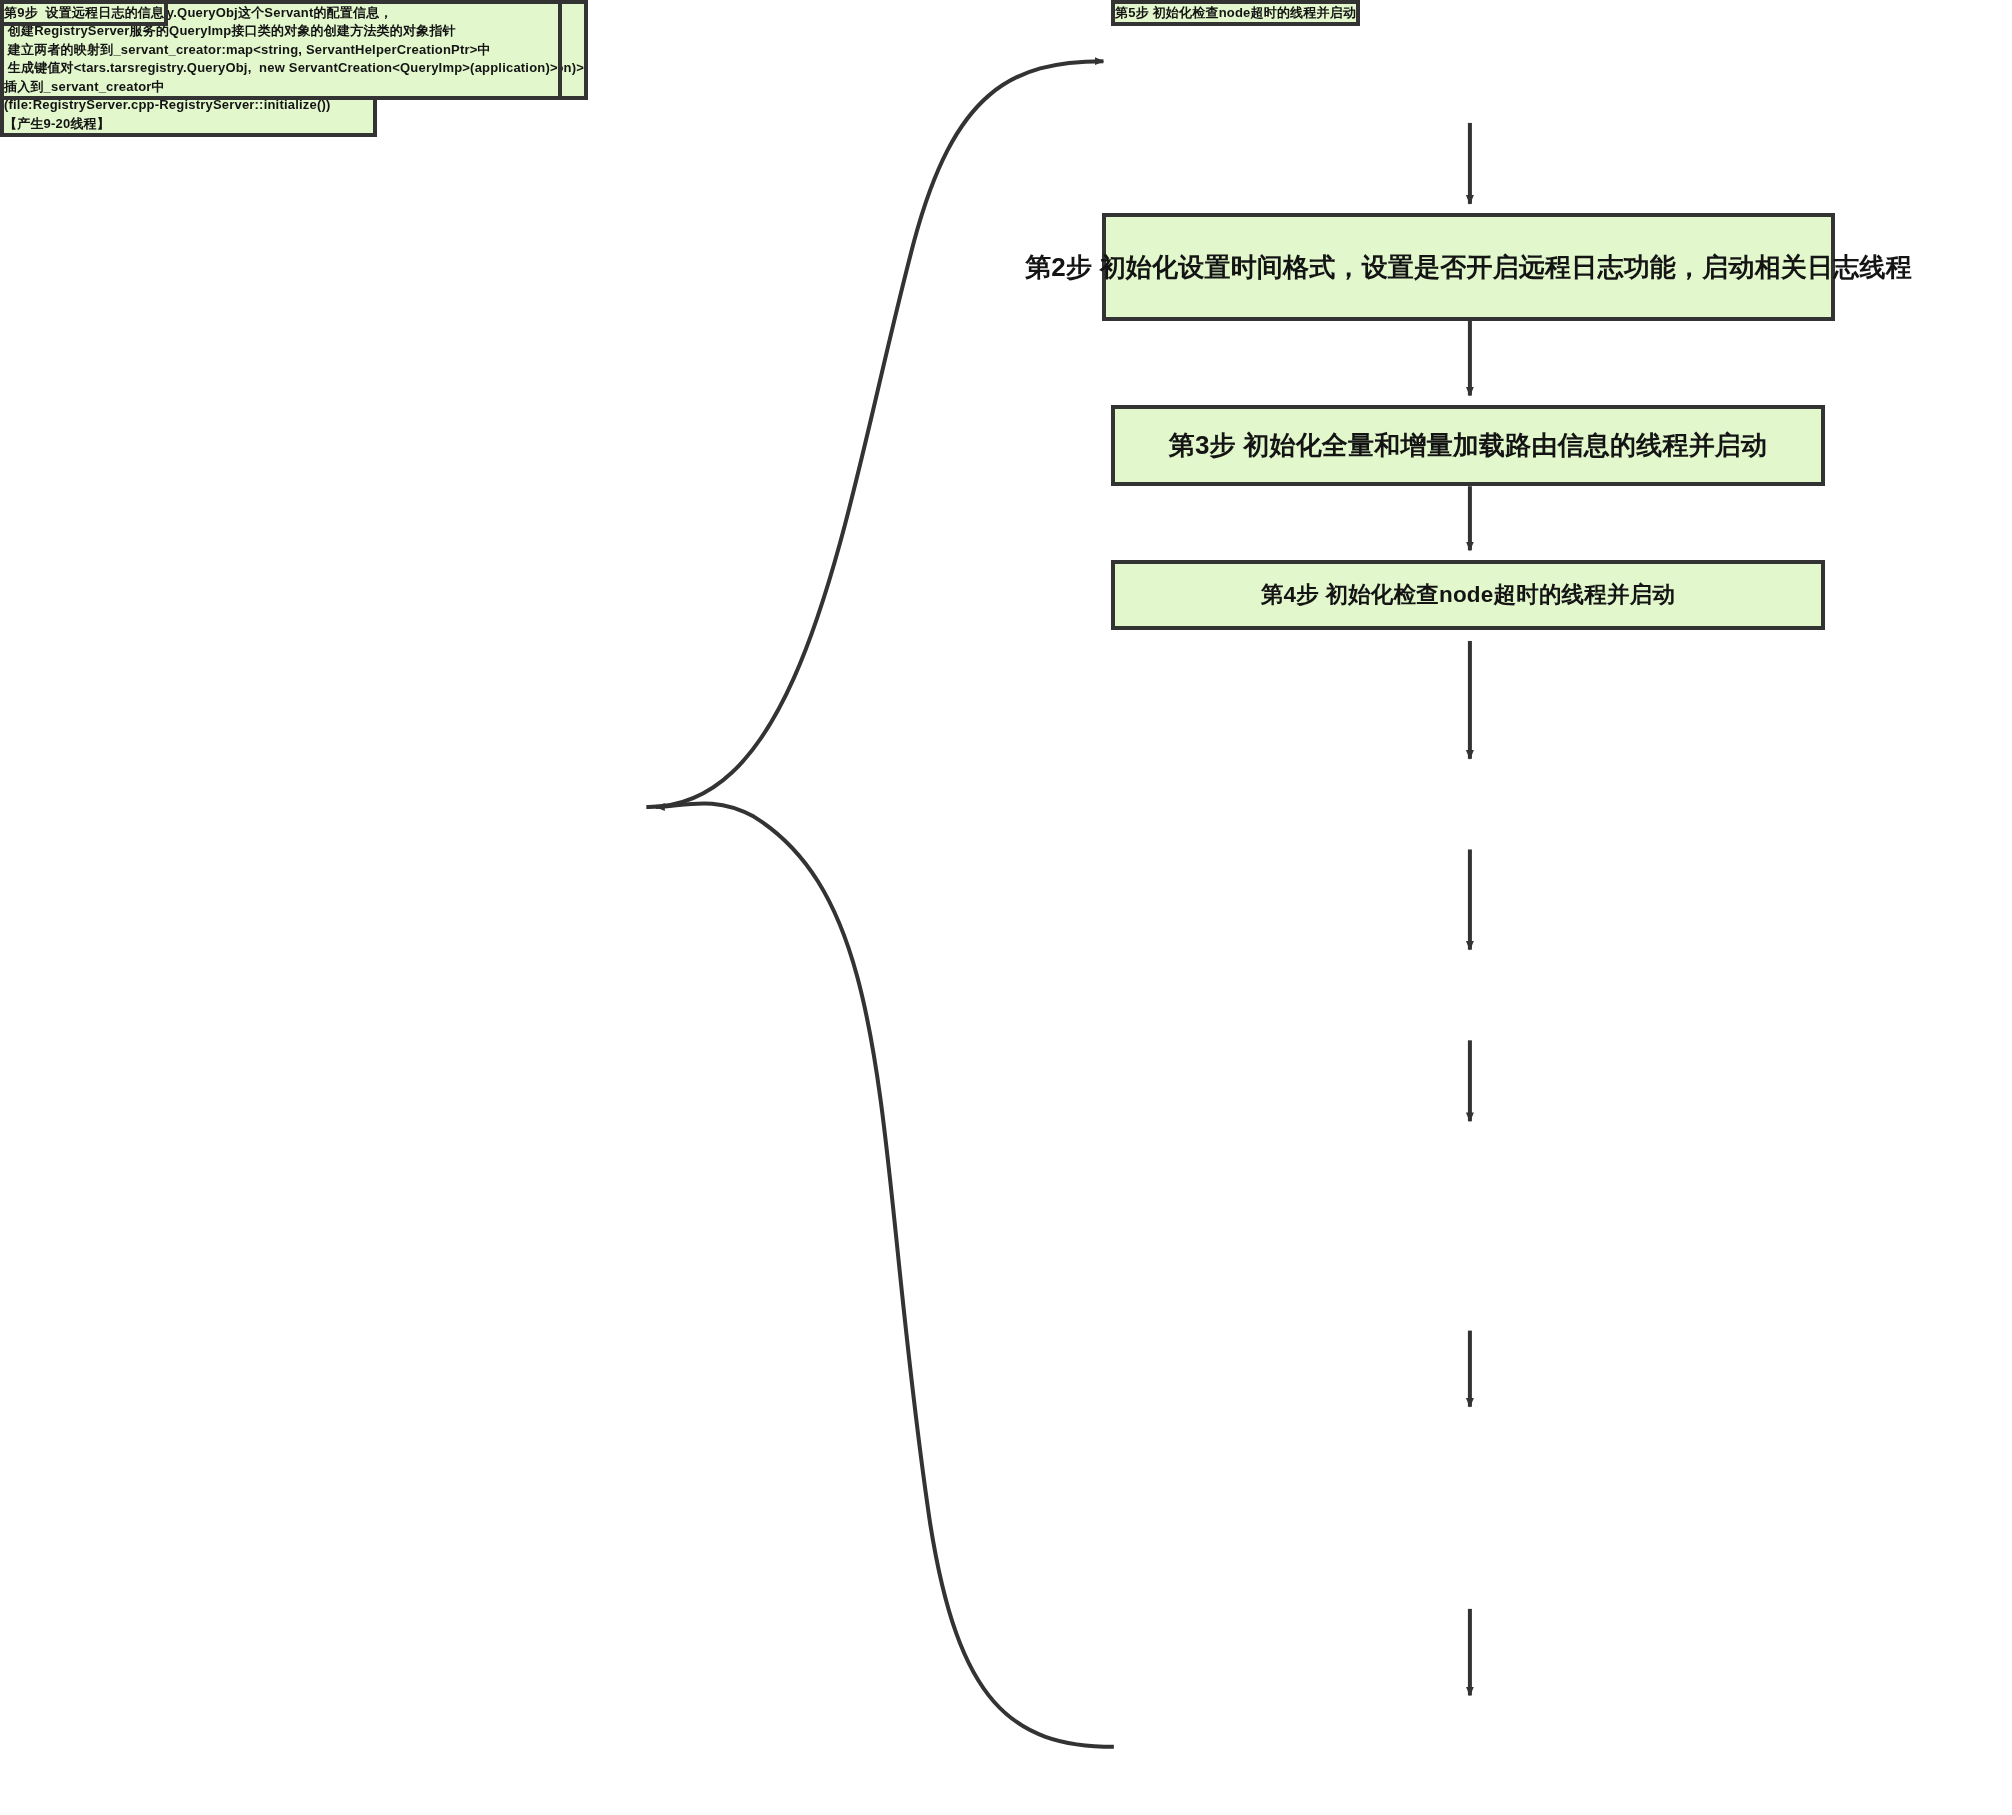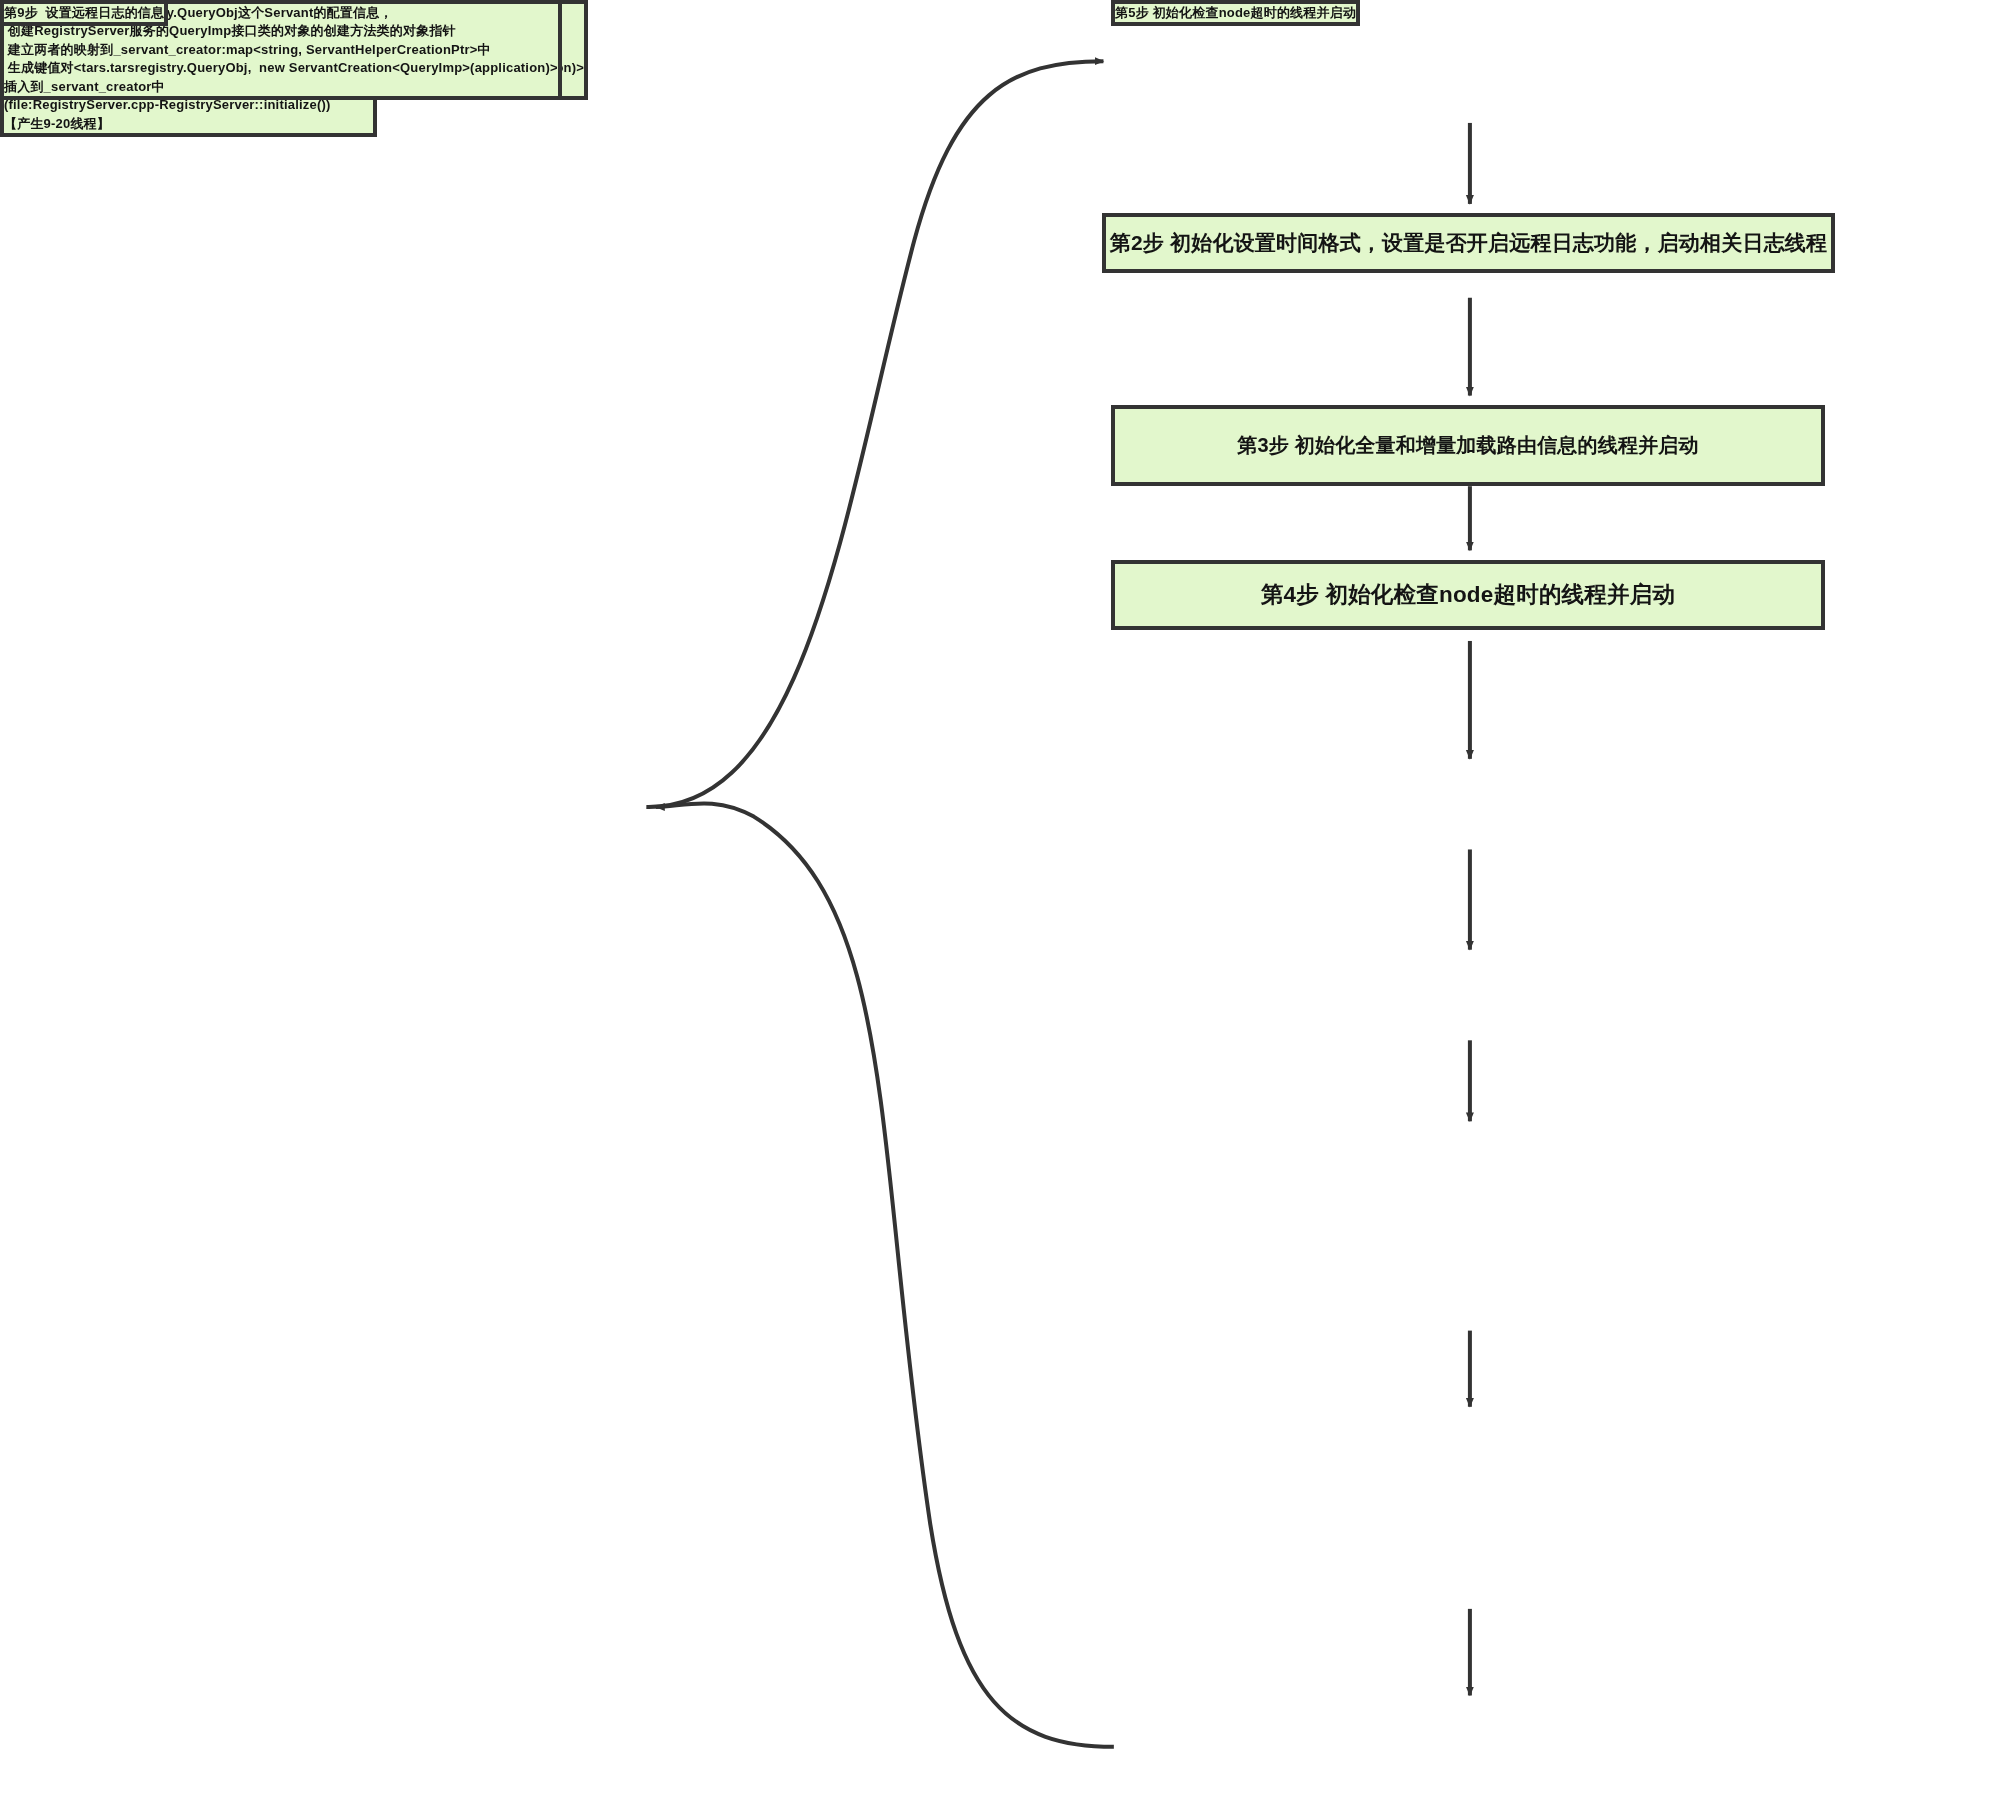--- a/index.html
+++ b/index.html
@@ -39,22 +39,22 @@
   }
   .node .txt {
     white-space: pre;
     line-height: 1.42;
   }
   .node.center .txt { text-align: left; }
   .node.left   .txt { text-align: left; }
 
   
   #node-step1 { left: 1115px; top: 38px;   width: 711px; height: 84px;  font-size: 22.5px; }
-  #node-step2 { left: 1102px; top: 213px;  width: 733px; height: 60px;  font-size: 21px; }
-  #node-step3 { left: 1111px; top: 405px;  width: 714px; height: 81px;  font-size: 20px; }
+  #node-step2 { left: 1102px; top: 213px;  width: 733px; height: 108px;  font-size: 26px; }
+  #node-step3 { left: 1111px; top: 405px;  width: 714px; height: 81px;  font-size: 26px; }
   #node-step4 { left: 1111px; top: 560px;  width: 714px; height: 70px;  font-size: 22.5px; }
   #node-step5 { left: 1111px; top": 0; }
   #node-step5 { left: 1111px; top: 768px;  width: 714px; height: 81px;  font-size: 22.5px; }
   #node-step6 { left: 1111px; top: 959px; width: 714px; height: 81px;  font-size: 22.5px; }
   #node-step7 { left: 948px; top: 1131px; width: 1024px; height: 200px; font-size: 22.5px; padding: 0 17.6px; }
   #node-step8 { left: 975px; top: 1416px; width: 971px; height: 192px; font-size: 22.5px; padding: 0 17.6px; }
   #node-step9 { left: 1114px; top: 1705px; width: 711px; height: 83px;  font-size: 22.5px; }
   #node-step6main { left: 40px;  top: 677px;  width: 603px; height: 261px; font-size: 22.5px; }
 
   .watermark {

